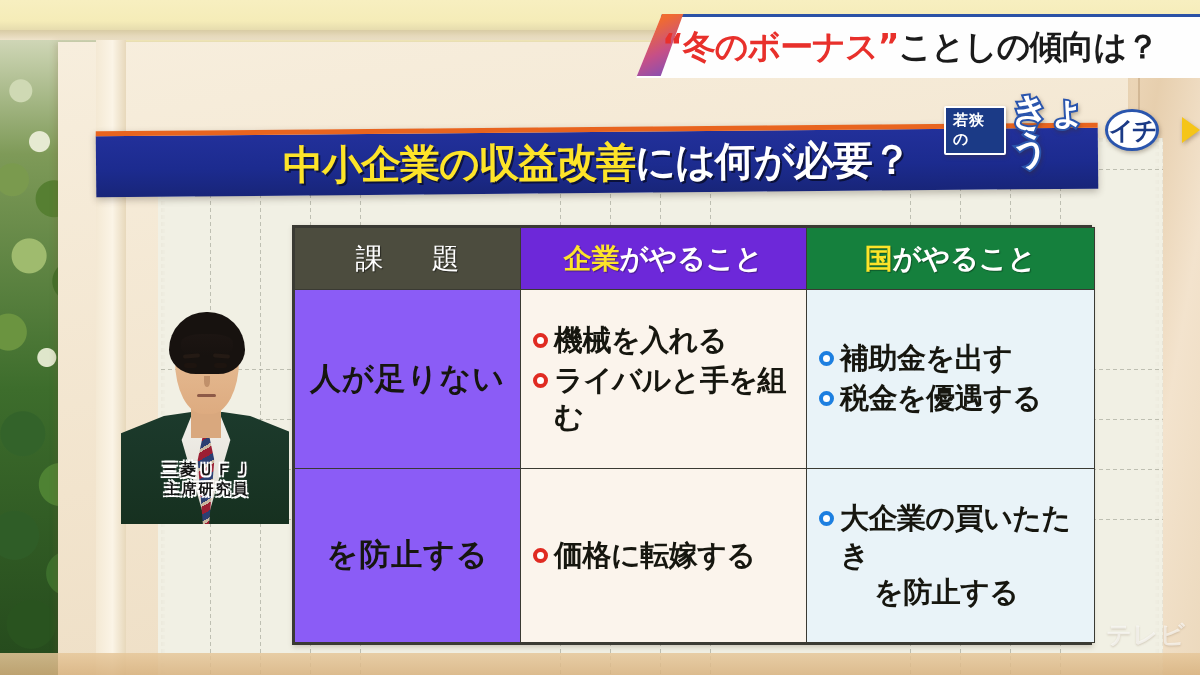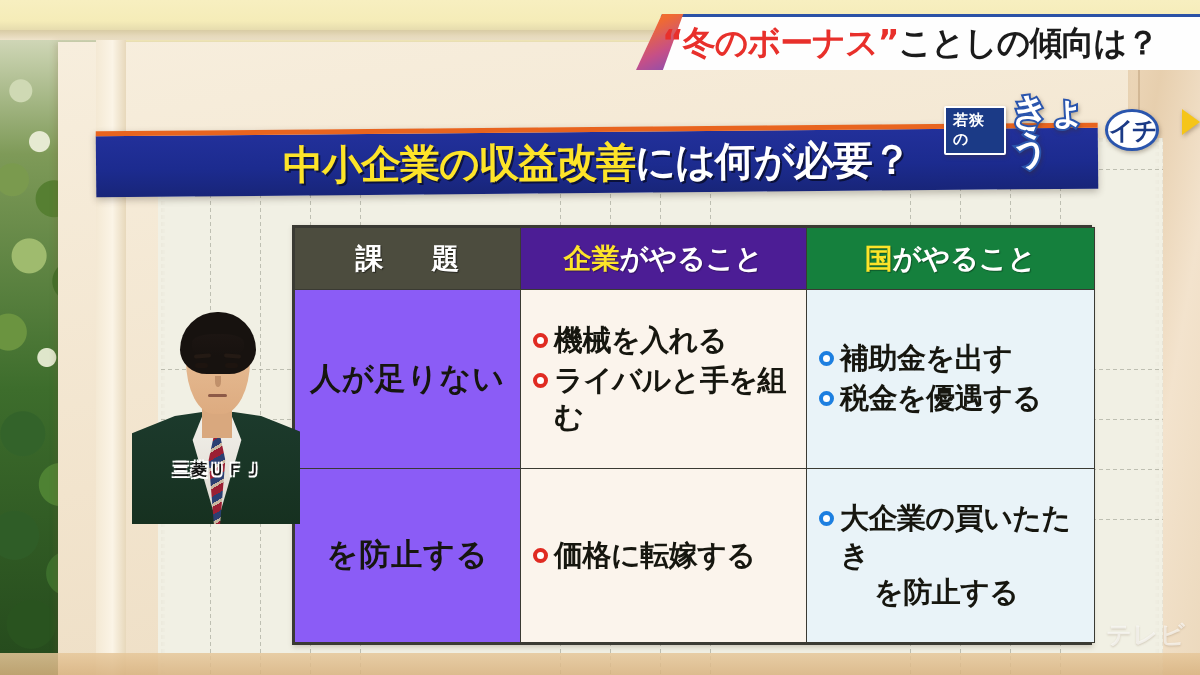--- a/index.html
+++ b/index.html
@@ -93,21 +93,21 @@
       repeating-linear-gradient(90deg, #f1f0e4 0 3px, transparent 3px 7px),
       repeating-linear-gradient(0deg, #f1f0e4 0 3px, transparent 3px 7px);
     background-size: 7px 50px, 50px 7px;
     background-position: 0 49px, 49px 0;
     mix-blend-mode: normal;
     pointer-events:none;
   }
 
   
   .headline-banner {
-    position: absolute; left: 636px; top: 14px; width: 564px; height: 56px;
+    position: absolute; left: 636px; top: 14px; width: 564px; height: 64px;
     background: #fefefe;
     border-top: 3px solid #2b52a6;
     box-shadow: 0 3px 6px rgba(80,60,40,.28);
     display: flex; align-items: center;
     padding-left: 26px;
     z-index: 40;
     clip-path: polygon(26px 0, 100% 0, 100% 100%, 0 100%);
   }
   .headline-banner:before {
     content:""; position:absolute; left:-34px; top:-3px;
@@ -141,21 +141,21 @@
   .logo-kyo {
     font-size: 38px; font-weight: 700;
     color: #ffffff;
     -webkit-text-stroke: 4px #2a55ad;
     paint-order: stroke fill;
     margin-left: 5px;
     letter-spacing: -2px;
     line-height: 1;
   }
   .logo-ichi-wrap {
-    position: relative; margin-left: -6px; display:flex; gap:33px;
+    position: relative; margin-left: -6px; display:flex; align-items:center;gap:33px;
   }
   .logo-ichi {
     width: 54px; height: 42px; border-radius: 50%;
     background: #ffffff; border: 3px solid #2a55ad;
     display:flex; align-items:center; justify-content:center;
     font-size: 25px; font-weight: 700; color: #1b3a86;
     letter-spacing: -2px;
   }
   .logo-arrow {
     width: 0; height: 0; margin-left: -10px;
@@ -196,27 +196,27 @@
     border: 1.5px solid #3a3a33;
     vertical-align: middle;
   }
   col.c-issue   { width: 226px; }
   col.c-company { width: 286px; }
   col.c-state   { width: 288px; }
 
   th.h-issue {
     background: #4c4c3e;
     color: #ffffff;
-    font-size: 28px; font-weight: 700;
+    font-size: 28px; font-weight: 400;
     letter-spacing: 10px; text-indent: 10px;
     height: 62px;
     text-shadow: 1px 1px 1px rgba(0,0,0,.5);
   }
   th.h-company {
-    background: #4c1d95;
+    background: #6d28d9;
     height: 62px; font-size: 28px; font-weight: 700;
     text-shadow: 1px 1px 1px rgba(0,0,0,.35);
   }
   th.h-state {
     background: #15803d;
     height: 62px; font-size: 28px; font-weight: 700;
     text-shadow: 1px 1px 1px rgba(0,0,0,.35);
   }
   .hd-accent { color: #fde429; }
   .hd-plain  { color: #ffffff; }
@@ -243,21 +243,21 @@
     width: 15px; height: 15px; border-radius: 50%;
     margin: 11px 6px 0 2px;
   }
   .bullet-dot.red  { border: 4px solid #e02b22; background: #ffffff; }
   .bullet-dot.blue { border: 4px solid #1d7fe0; background: #ffffff; }
   .bullet-text { flex: 1 1 auto; }
   .bullet-text .wrap-indent { display: block; padding-left: 34px; }
 
   
   .expert {
-    position: absolute; left: 132px; top: 292px; width: 168px; height: 300px;
+    position: absolute; left: 121px; top: 292px; width: 168px; height: 300px;
     z-index: 30;
   }
   .expert-photo {
     position: absolute; left: 0; top: 0; width: 168px; height: 232px;
     overflow: hidden;
   }
   .ph-suit {
     position:absolute; left: -12px; top: 120px; width: 196px; height: 120px;
     background: linear-gradient(180deg,#1c3a2c 0%, #16301f 100%);
     clip-path: polygon(0 26px, 28% 4px, 42% 0, 58% 0, 72% 4px, 100% 26px, 100% 100%, 0 100%);
@@ -459,18 +459,19 @@
       <div class="ph-hair"></div>
       <div class="ph-brow-l"></div>
       <div class="ph-brow-r"></div>
       <div class="ph-eye-l"></div>
       <div class="ph-eye-r"></div>
       <div class="ph-nose"></div>
       <div class="ph-mouth"></div>
     </div>
     <div class="expert-caption">
       <div class="cap-org1">三菱ＵＦＪ</div>
+      <div class="cap-role">主席研究員</div>
     </div>
   </div>
 
   <div class="watermark">テレビ</div>
 
 </div>
 
 </body></html>

